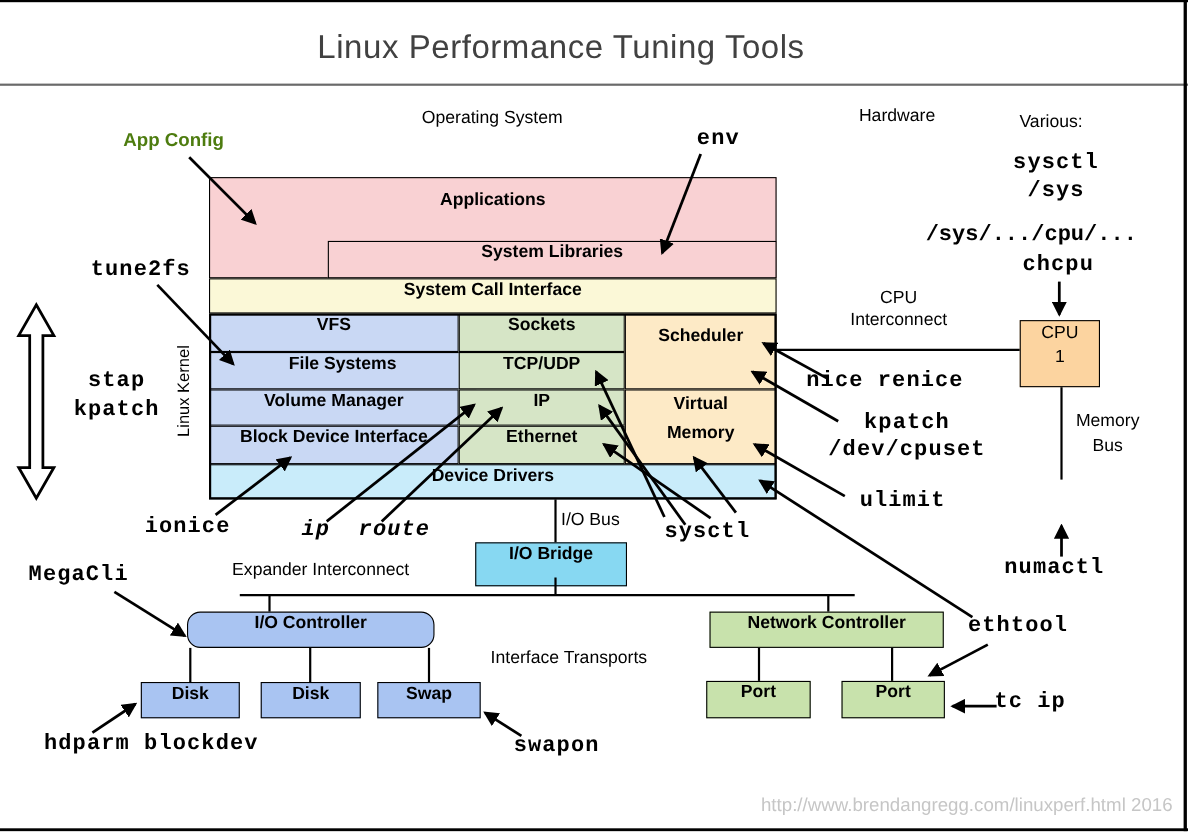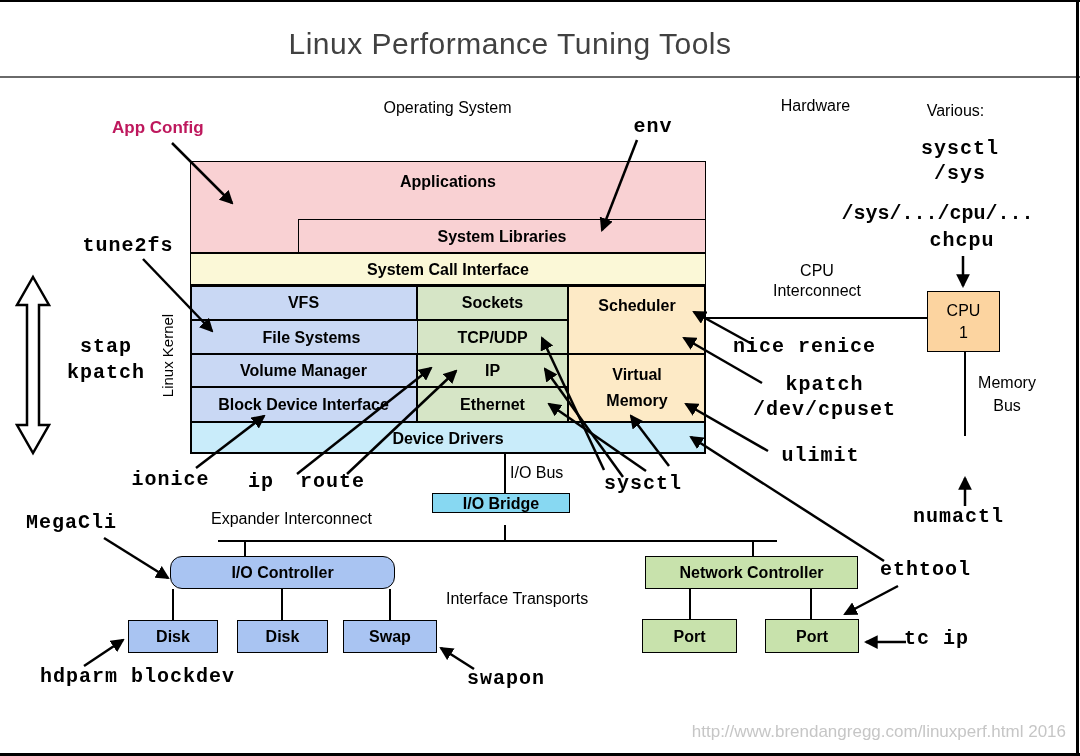--- a/index.html
+++ b/index.html
@@ -5,29 +5,29 @@
   :root{
     --pink:#f9d1d3; --yellow:#fbf8d7; --blue:#c9d8f4; --green:#d6e5c6;
     --orange:#fdeac6; --cyan:#c9ecfa; --bridge:#87d8f2; --ctrl:#a9c4f2;
     --hwgreen:#c8e2ac; --hworange:#fcd4a0; --line:#000000;
     --title:#414141; --watermark:#c6c6c6; --divider:#6a6a6a;
   }
   html,body{margin:0;padding:0;background:#fff;}
   #canvas{position:relative;width:1080px;height:756px;background:#fff;overflow:hidden;
           font-family:"Liberation Sans",sans-serif;}
   .box{position:absolute;border:1.5px solid var(--line);box-sizing:border-box;
-       display:flex;flex-direction:column;align-items:center;justify-content:center;
+       display:flex;flex-direction:column;align-items:center;justify-content:flex-start;
        font:700 16px "Liberation Sans",sans-serif;color:#000;text-align:center;line-height:19px;}
   .topalign{justify-content:flex-start;padding-top:10px;}
   .thin{font-weight:400;}
   .lbl{position:absolute;font:400 16px "Liberation Sans",sans-serif;color:#000;white-space:pre;}
   .center{text-align:center;}
   .mono{position:absolute;font:700 20px "Liberation Mono","DejaVu Sans Mono",monospace;
         letter-spacing:1px;color:#000;white-space:pre;}
-  .bsans{position:absolute;font:700 17px "Liberation Sans",sans-serif;color:#be185d;white-space:pre;}
+  .bsans{position:absolute;font:700 17px "Liberation Sans",sans-serif;color:#4d7c0f;white-space:pre;}
   #wires{position:absolute;left:0;top:0;pointer-events:none;}
   #title{position:absolute;left:0;top:27px;width:1020px;text-align:center;
          font:400 30px "Liberation Sans",sans-serif;color:var(--title);letter-spacing:.5px;}
   #watermark{position:absolute;left:600px;top:722px;width:466px;text-align:right;
              font:400 17px "Liberation Sans",sans-serif;color:var(--watermark);}
   .edge{position:absolute;background:var(--line);}
   #divider{position:absolute;left:0;top:76px;width:1080px;height:2px;background:var(--divider);}
   .rot{transform:rotate(-90deg);transform-origin:center;}
 </style>
 </head>
@@ -91,21 +91,21 @@
     </div>
 
   <div style="position:absolute;left:190px;top:285px;width:516px;height:169px;border:2px solid var(--line);box-sizing:border-box;pointer-events:none;"></div>
   <div class="lbl center rot" style="left:97px;top:347px;width:140px;font-size:15px;">Linux Kernel</div>
 
   <div class="box thin" style="left:927px;top:291px;width:73px;height:61px;background:var(--hworange);line-height:22px;">
       <span style="display:block">CPU</span>
       <span style="display:block">1</span>
     </div>
 
-  <div class="box" style="left:432px;top:493px;width:138px;height:20px;background:var(--bridge);">
+  <div class="box" style="left:432px;top:493px;width:138px;height:40px;background:var(--bridge);">
       <span>I/O Bridge</span>
     </div>
   <div class="box" style="left:170px;top:556px;width:225px;height:33px;background:var(--ctrl);border-radius:12px;">
       <span>I/O Controller</span>
     </div>
   <div class="box" style="left:128px;top:620px;width:90px;height:33px;background:var(--ctrl);">
       <span>Disk</span>
     </div>
   <div class="box" style="left:237px;top:620px;width:91px;height:33px;background:var(--ctrl);">
       <span>Disk</span>
@@ -128,21 +128,21 @@
   <div class="lbl center" style="left:957px;top:371px;width:100px;line-height:23px;"><span style="display:block">Memory</span><span style="display:block">Bus</span></div>
   <div class="lbl" style="left:510px;top:464px;">I/O Bus</div>
   <div class="lbl" style="left:211px;top:510px;">Expander Interconnect</div>
   <div class="lbl" style="left:446px;top:590px;">Interface Transports</div>
 
   <div class="bsans" style="left:112px;top:118px;">App Config</div>
   <div class="mono center" style="left:598px;top:115px;width:110px;">env</div>
   <div class="mono center" style="left:58px;top:234px;width:140px;">tune2fs</div>
   <div class="mono center" style="left:36px;top:334px;width:140px;line-height:26px;"><span style="display:block">stap</span><span style="display:block">kpatch</span></div>
   <div class="mono center" style="left:108px;top:468px;width:125px;">ionice</div>
-  <div class="mono" style="left:248px;top:470px;">ip  route</div>
+  <div class="mono" style="left:274px;top:470px;font-style:italic;">ip  route</div>
   <div class="mono center" style="left:578px;top:472px;width:130px;">sysctl</div>
   <div class="mono" style="left:733px;top:335px;">nice renice</div>
   <div class="mono center" style="left:722px;top:372px;width:205px;line-height:25px;"><span style="display:block">kpatch</span><span style="display:block">/dev/cpuset</span></div>
   <div class="mono center" style="left:748px;top:444px;width:145px;">ulimit</div>
   <div class="mono" style="left:880px;top:558px;">ethtool</div>
   <div class="mono" style="left:904px;top:627px;">tc ip</div>
   <div class="mono" style="left:26px;top:511px;">MegaCli</div>
   <div class="mono" style="left:40px;top:665px;">hdparm blockdev</div>
   <div class="mono" style="left:467px;top:667px;">swapon</div>
   <div class="mono" style="left:913px;top:505px;">numactl</div>

